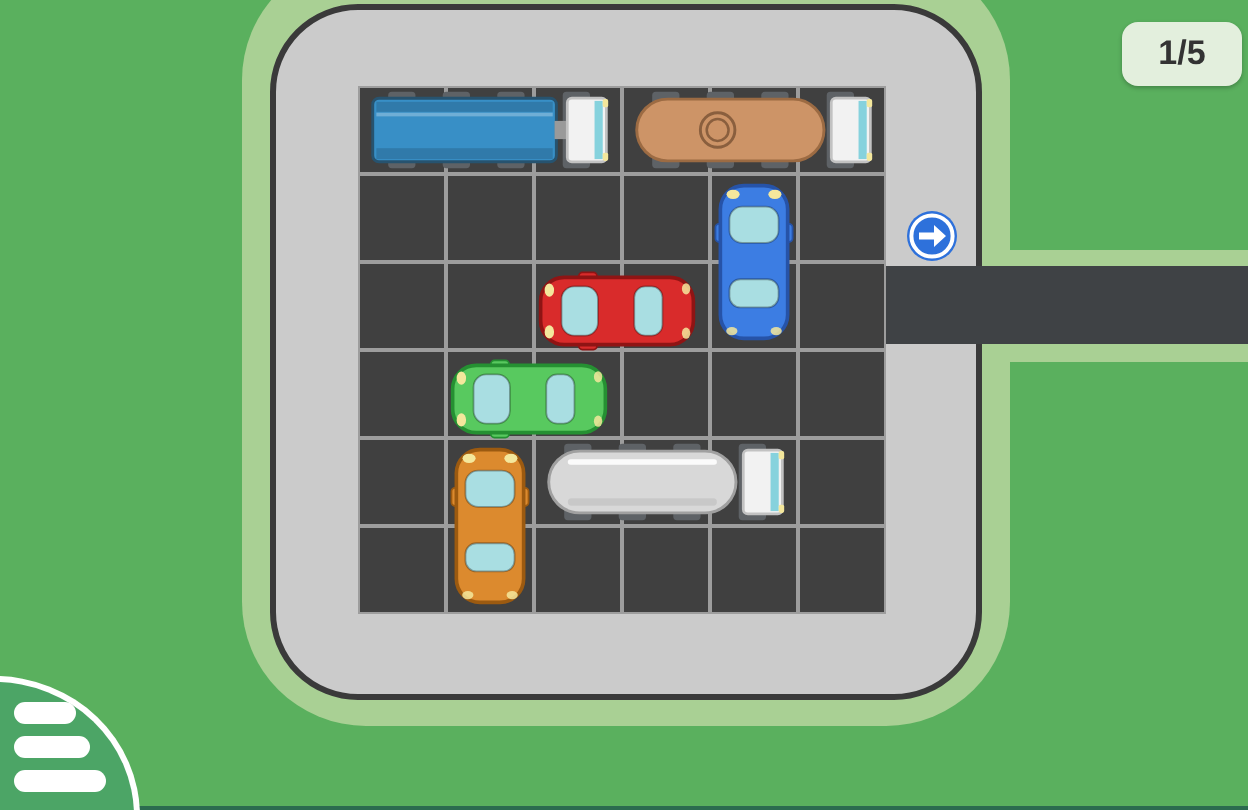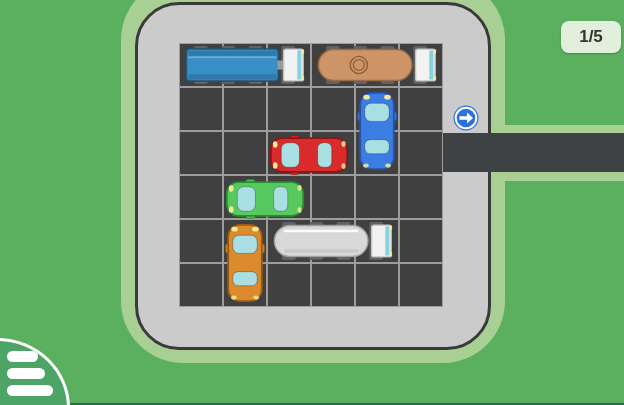--- a/index.html
+++ b/index.html
@@ -31,21 +31,21 @@
   }
   .grid svg.gridlines{position:absolute;left:0;top:0;}
   .vehicle{position:absolute;}
   .vehicle.rot-left{transform:rotate(-90deg);}
   .exit-sign{position:absolute;left:453px;top:105px;width:26px;height:26px;}
   .level-badge{
     position:absolute;top:11px;right:3px;min-width:34px;height:32px;
     background:var(--c-badge_bg,#E3EFDD);border-radius:8px;
     display:flex;align-items:center;justify-content:center;
     padding:0 13px;font-size:17px;font-weight:bold;
-    color:var(--c-badge_text,#333);box-shadow:0 1px 2px rgba(0,0,0,.25);margin-top:10px;
+    color:var(--c-badge_text,#333);box-shadow:0 1px 2px rgba(0,0,0,.25);
   }
   .menu-button{
     position:absolute;left:-3px;bottom:-3px;width:73px;height:70px;
     box-sizing:border-box;background:var(--c-menu_green,#4CA566);
     border:3px solid #fff;border-top-right-radius:100% 100%;
     cursor:pointer;z-index:5;
   }
   .menu-bar{position:absolute;background:#fff;border-radius:5.5px;height:11px;}
   .menu-bar.b1{left:7px;top:10px;width:31px;}
   .menu-bar.b2{left:7px;top:27px;width:38px;}

